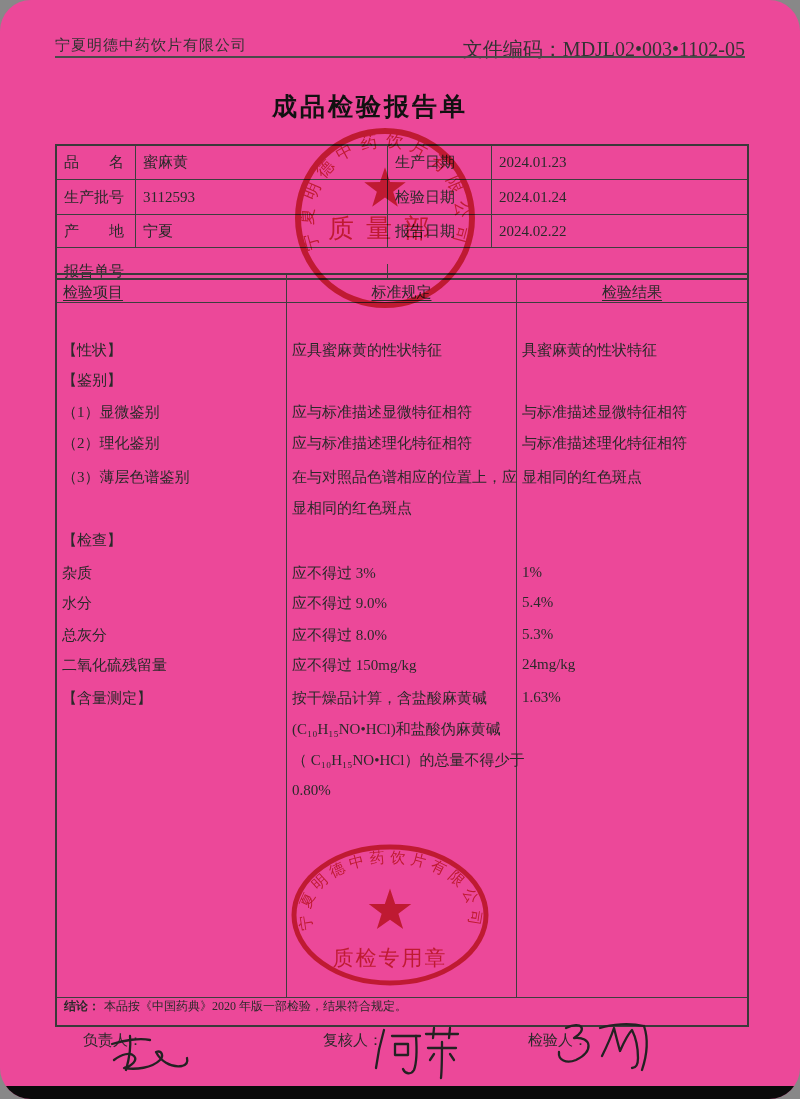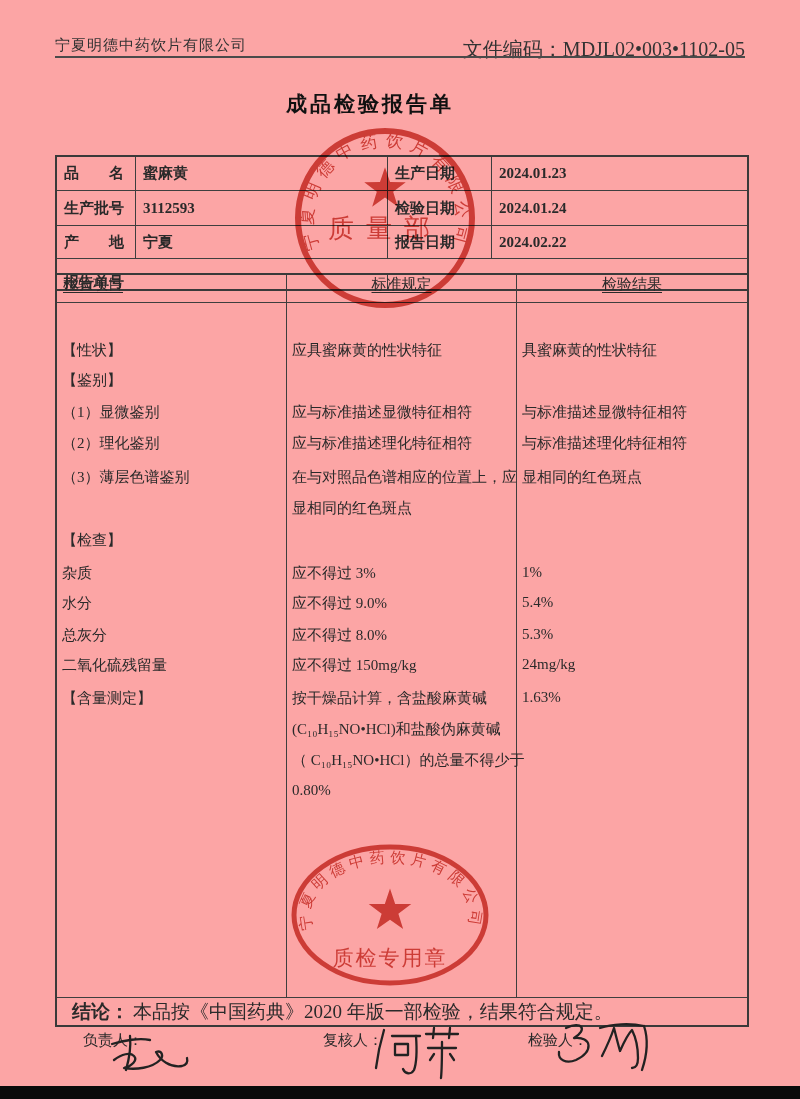--- a/index.html
+++ b/index.html
@@ -1,65 +1,64 @@
 <!DOCTYPE html>
 <html><head>
 <meta charset="utf-8">
 <style>
   html,body{margin:0;padding:0;background:#888;}
   .page{
-    position:relative;width:800px;height:1099px;background:#fca5a5;
+    position:relative;width:800px;height:1099px;background:#ec4899;
     font-family:"Liberation Serif","DejaVu Serif",serif;color:#2a2a2a;
-    overflow:hidden;margin:0 auto;
+    overflow:hidden;margin:0 auto;border-radius:31px;
   }
   .abs{position:absolute;}
   
   .hdr-company{left:55px;top:36px;font-size:15px;letter-spacing:1px;color:#333;}
   .hdr-code{right:55px;top:36px;font-size:20px;color:#333;}
   .hdr-rule{left:55px;top:56px;width:690px;height:2px;background:#4a4a4a;}
-  .title{left:0;top:90px;width:740px;text-align:center;font-size:21px;font-weight:bold;letter-spacing:3px;color:#111;}
+  .title{left:0;top:90px;width:740px;text-align:center;font-size:25px;font-weight:bold;letter-spacing:3px;color:#111;}
   
   .info-table{
-    left:55px;top:155px;width:694px;height:136px;box-sizing:border-box;
+    left:55px;top:144px;width:694px;height:136px;box-sizing:border-box;
     border:2px solid #3a3a3a;display:grid;
     grid-template-columns:79px 252px 104px 255px;
     grid-template-rows:34px 35px 33px 30px;
-    font-weight:bold;
   }
   .info-table .cell{
     box-sizing:border-box;border-right:1px solid #3e3e3e;border-bottom:1px solid #3e3e3e;
     display:flex;align-items:center;padding-left:7px;font-size:15px;white-space:nowrap;
   }
   .info-table .cell.last-col{border-right:none;}
   .info-table .cell.last-row{border-bottom:none;}
   .info-table .span2a{grid-column:1/3;margin-top:16px;}
   .info-table .span2b{grid-column:3/5;}
   
   .insp-table{
     left:55px;top:273px;width:694px;height:754px;box-sizing:border-box;
     border:2px solid #3a3a3a;display:grid;
     grid-template-columns:230px 230px 230px;
     grid-template-rows:28px 695px 27px;
   }
   .insp-table .hcell{
     box-sizing:border-box;border-right:1px solid #3e3e3e;border-bottom:1px solid #3e3e3e;
-    font-size:15px;display:flex;align-items:flex-start;
+    font-size:15px;display:flex;align-items:flex-end;
   }
   .insp-table .hcell .u{text-decoration:underline;text-underline-offset:3px;}
   .insp-table .h-left{padding-left:6px;}
   .insp-table .h-center{justify-content:center;}
   .insp-table .bcell{
     box-sizing:border-box;border-right:1px solid #3e3e3e;border-bottom:1px solid #3e3e3e;
     position:relative;font-size:15px;
   }
   .insp-table .no-r{border-right:none;}
   .ln{position:absolute;left:5px;white-space:nowrap;font-size:15px;}
   .concl{
-    grid-column:1/4;box-sizing:border-box;display:flex;align-items:flex-end;
-    padding-left:7px;font-size:19px;white-space:nowrap;margin-left:8px;
+    grid-column:1/4;box-sizing:border-box;display:flex;align-items:flex-start;
+    padding-left:7px;font-size:12px;white-space:nowrap;
   }
   .concl .b{font-weight:bold;margin-right:4px;}
   
   .sig-label{font-size:15px;top:1031px;white-space:nowrap;margin-left:28px;}
   .sig-svg{overflow:visible;}
   .sig-svg path{fill:none;stroke:#222;stroke-width:2.3;stroke-linecap:round;stroke-linejoin:round;}
   
   .stamp{mix-blend-mode:multiply;opacity:.88;}
   .stamp text{font-family:"Liberation Serif","DejaVu Serif",serif;}
   

